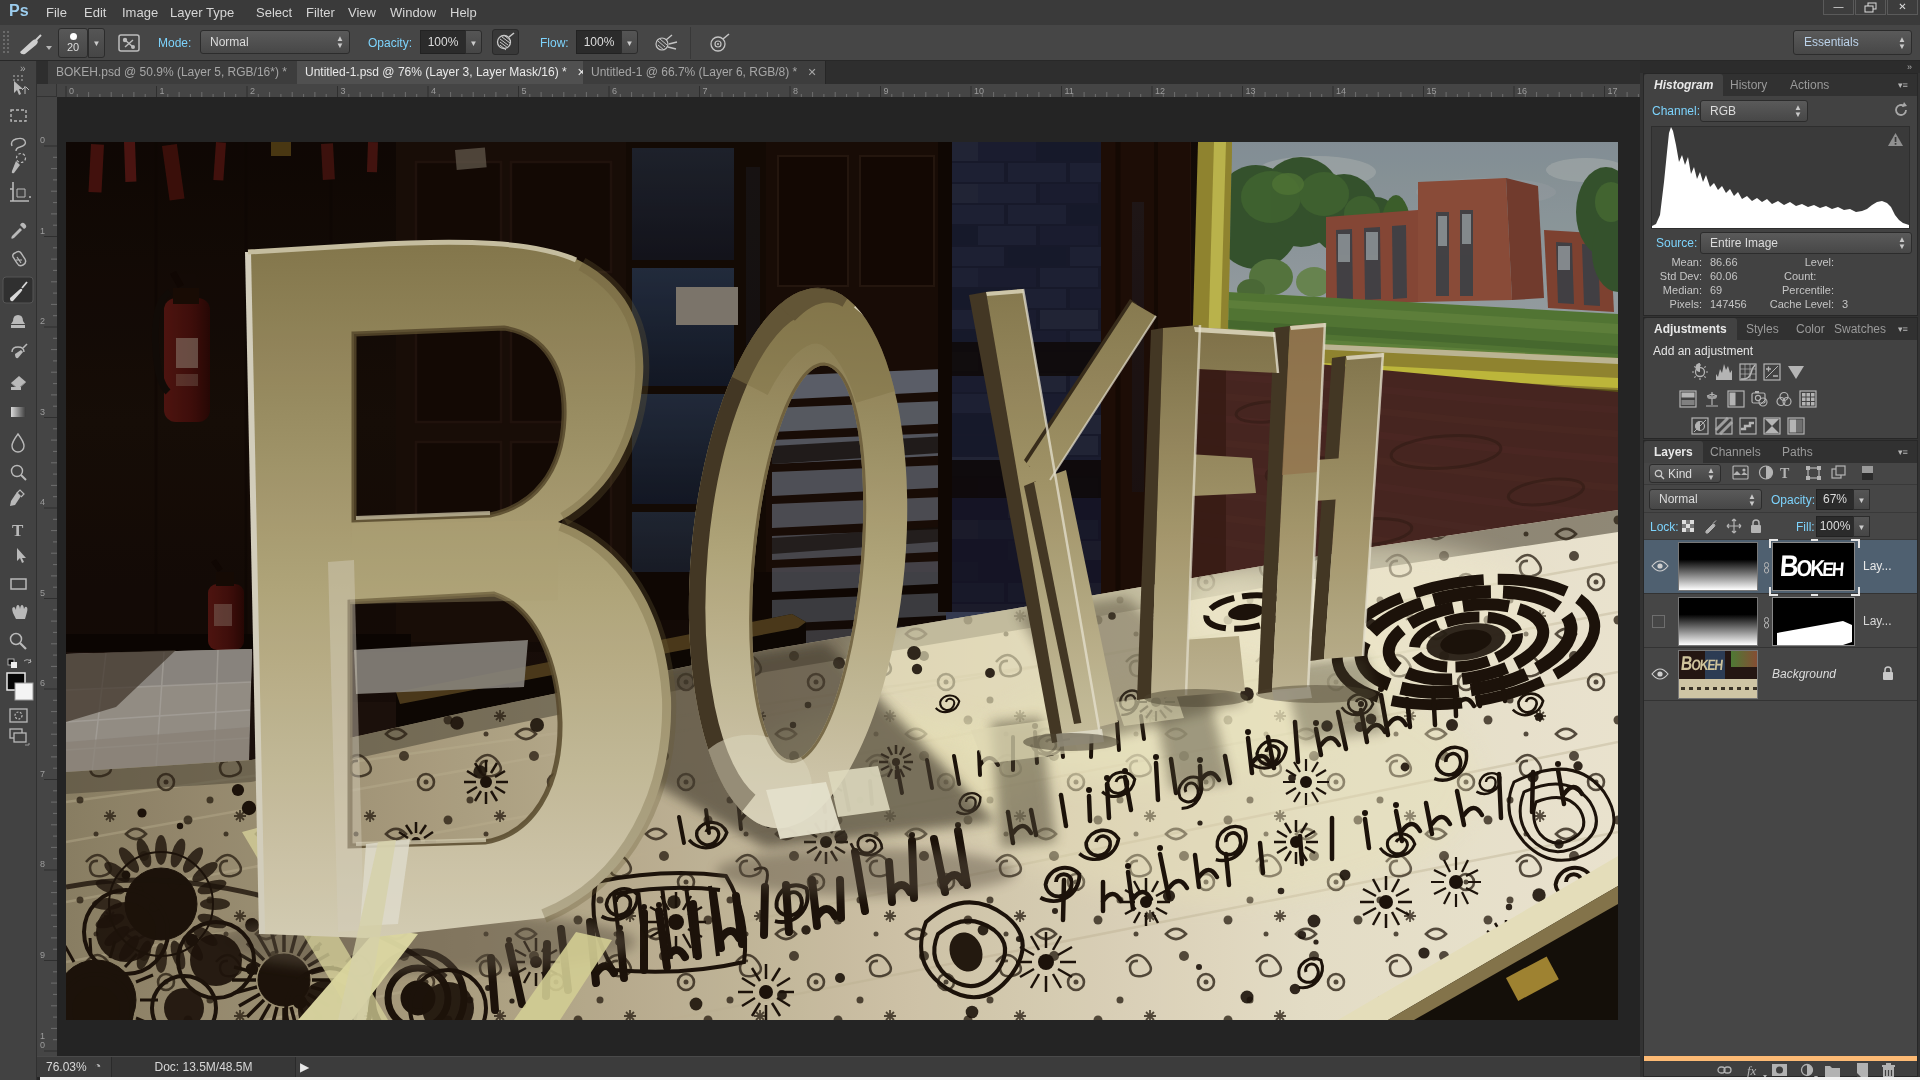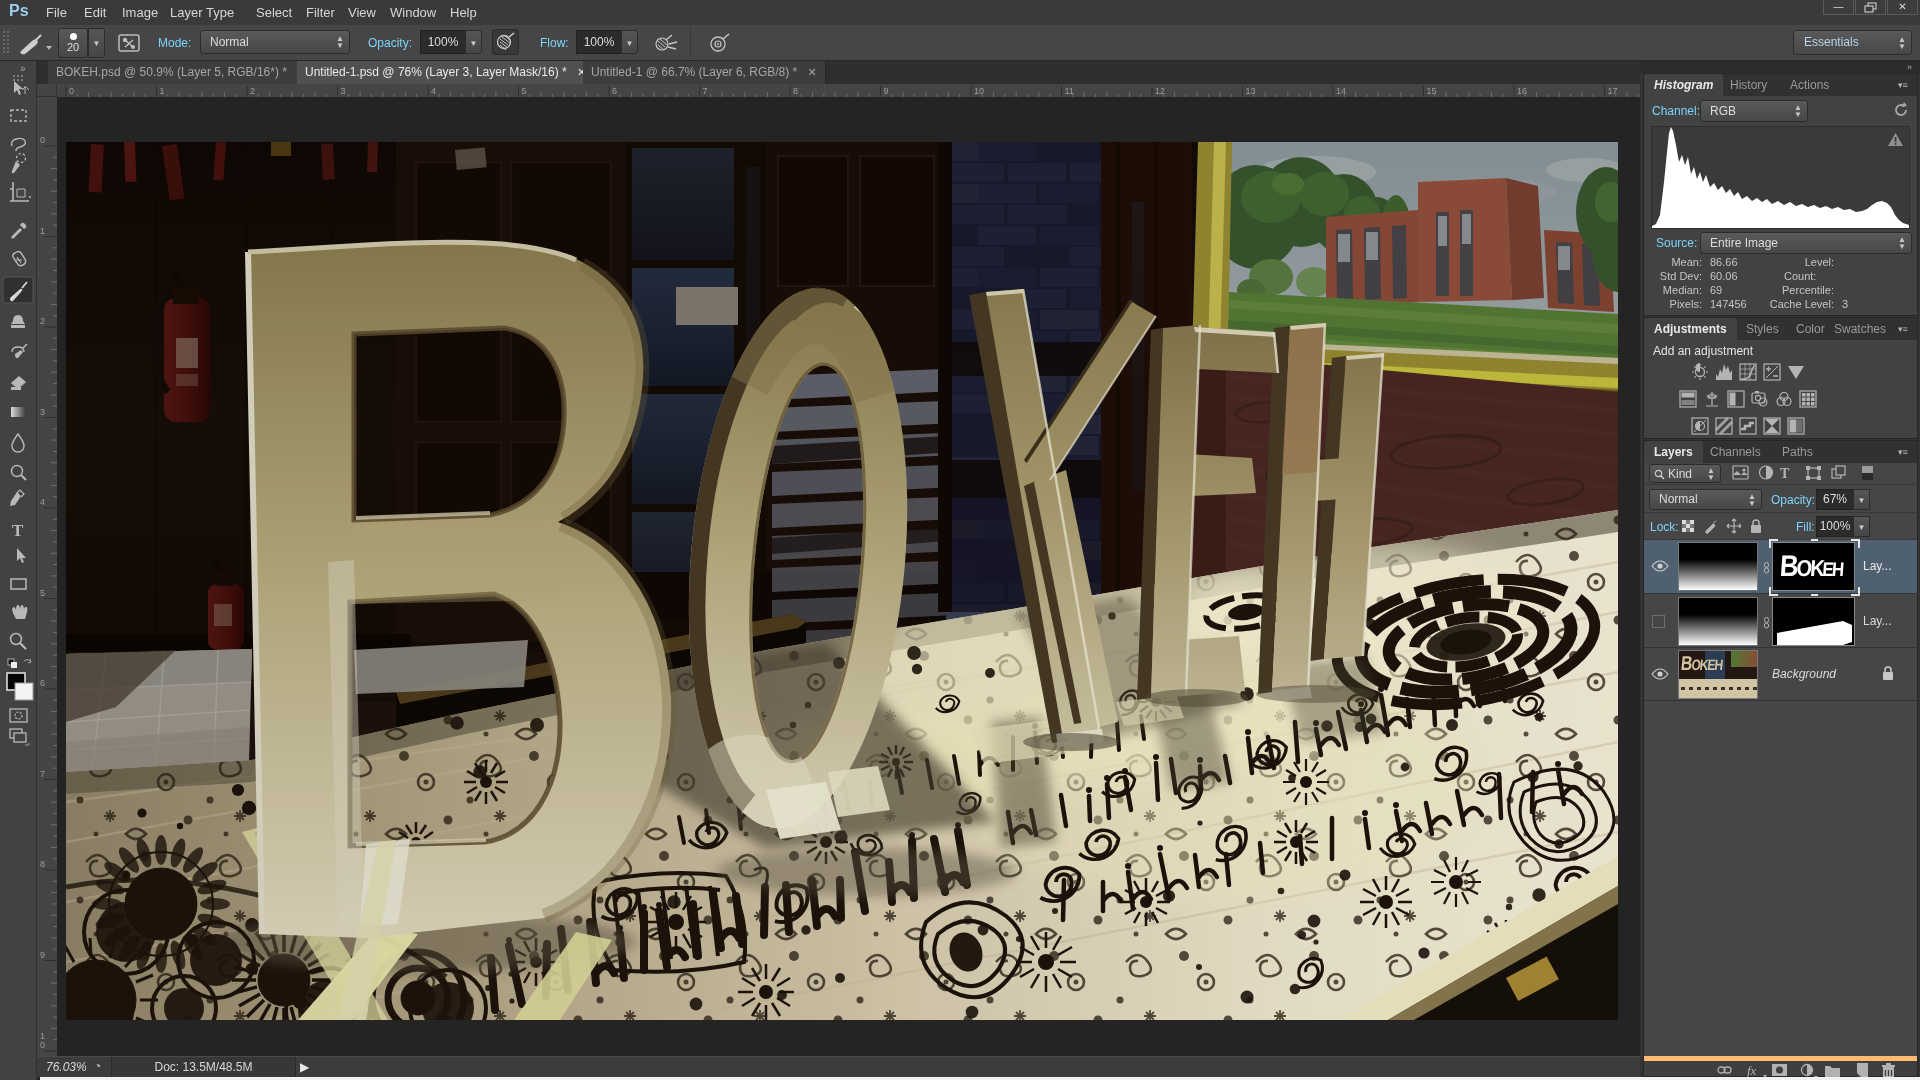--- a/index.html
+++ b/index.html
@@ -1530,21 +1530,21 @@
         <path d="M290,702 L420,698" stroke="#d8d1b4" stroke-width="4" opacity="0.8"></path>
         <polygon points="286,382 492,378 492,458 284,462" fill="#b5a97c" opacity="0.35"></polygon>
       </g>
       <polygon points="262,420 288,418 298,788 272,790" fill="#ddd8c6" opacity="0.45"></polygon>
       <polygon points="300,702 344,697 332,782 294,784" fill="#e9e6d6" opacity="0.85"></polygon>
       <polygon points="312,700 330,698 300,878 272,878" fill="#e0dcb2" opacity="0.8"></polygon>
       <rect x="0" y="0" width="1552" height="878" fill="#0a0704" opacity="0.05"></rect>
     </svg></div>
 
 <div class="abs" id="statusbar">
-  <span style="position:absolute; left:9px; top:3px;font-style:italic;">76.03%</span>
+  <span style="position:absolute; left:9px; top:3px;">76.03%</span>
   <span style="position:absolute; left:57px; top:2px; color:#bbb;">◔</span>
   <div style="position:absolute; left:74px; top:0px; width:185px; height:20px; background:#373737; border-left:1px solid #2a2a2a; border-right:1px solid #2a2a2a; text-align:center; line-height:20px;">Doc: 13.5M/48.5M</div>
   <span style="position:absolute; left:263px; top:3px; color:#e8e8e8;">▶</span>
 </div>
 
 <div class="abs" id="rightcol">
   <div style="position:absolute;left:0;top:0;width:280px;height:12px;background:#2c2c2c;"></div>
   <div style="position:absolute;right:8px;top:1px;color:#b0b0b0;font-size:9px;">»</div>
 
   <div style="position:absolute;left:3px;top:12px;width:275px;height:243px;background:#424242;border:1px solid #272727;">

